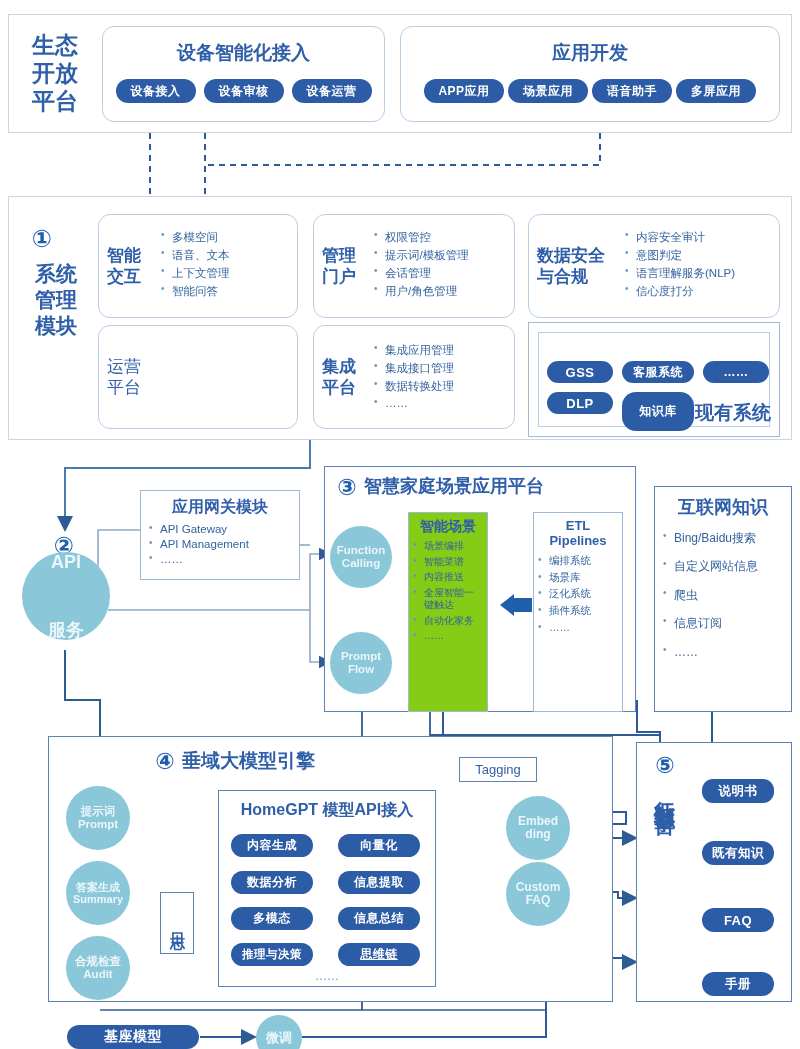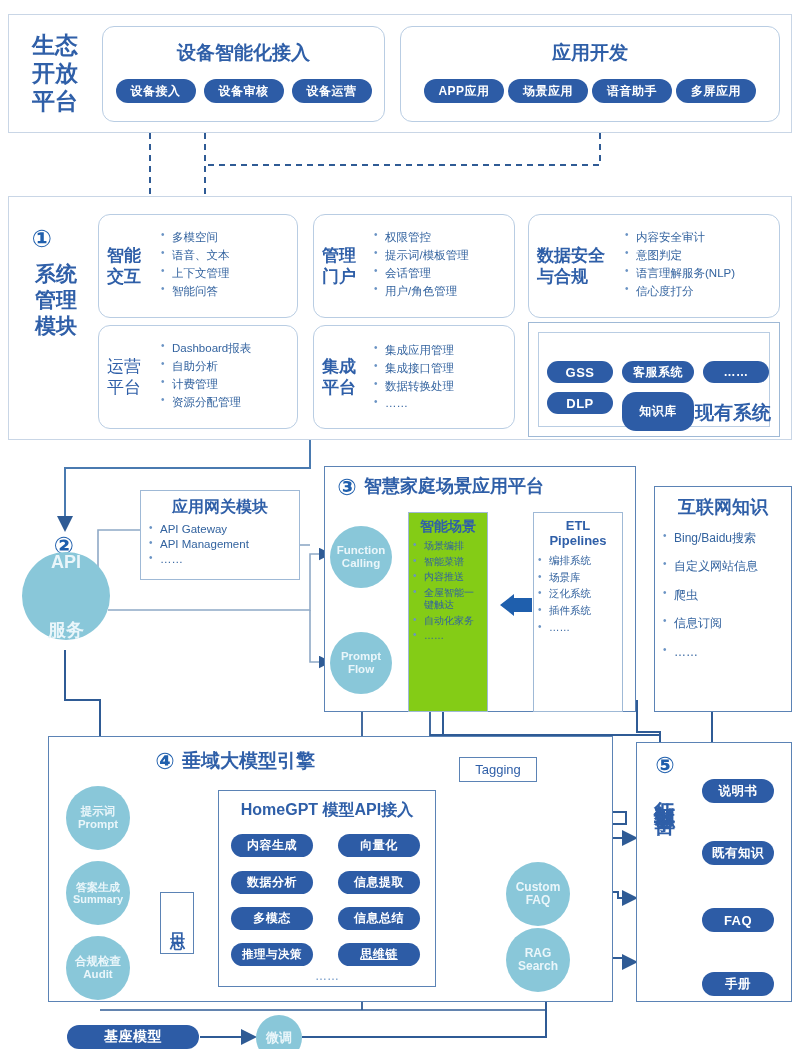--- a/index.html
+++ b/index.html
@@ -194,26 +194,20 @@
       <li>语言理解服务(NLP)</li>
       <li>信心度打分</li>
     </ul>
   </div>
 
   <div class="box card" style="left:98px;top:325px;width:200px;height:104px;display:flex;align-items:center;padding:0 6px 0 8px;">
     <div style="font-size:17px;font-weight:normal;line-height:1.25;color:#2f5fa8;width:44px;flex:none;">
       <div>运营</div>
       <div>平台</div>
     </div>
-    <ul class="bul" style="font-size:11.5px;margin-left:10px;">
-      <li>Dashboard报表</li>
-      <li>自助分析</li>
-      <li>计费管理</li>
-      <li>资源分配管理</li>
-    </ul>
   </div>
 
   <div class="box card" style="left:313px;top:325px;width:202px;height:104px;display:flex;align-items:center;padding:0 6px 0 8px;">
     <div style="font-size:17px;font-weight:bold;line-height:1.25;color:#2f5fa8;width:44px;flex:none;">
       <div>集成</div>
       <div>平台</div>
     </div>
     <ul class="bul" style="font-size:11.5px;margin-left:8px;">
       <li>集成应用管理</li>
       <li>集成接口管理</li>
@@ -333,39 +327,39 @@
   <div class="pill" style="position:absolute;left:231px;top:907px;width:82px;height:23px;font-size:12px;">多模态</div>
   <div class="pill" style="position:absolute;left:338px;top:907px;width:82px;height:23px;font-size:12px;">信息总结</div>
   <div class="pill" style="position:absolute;left:231px;top:943px;width:82px;height:23px;font-size:11.5px;">推理与决策</div>
   <div class="pill" style="position:absolute;left:338px;top:943px;width:82px;height:23px;font-size:12px;text-decoration:underline;">思维链</div>
   <div class="box" style="left:218px;top:969px;width:218px;height:16px;text-align:center;font-size:12px;color:#6a93c4;">……</div>
 
   <div class="box" style="left:459px;top:757px;width:78px;height:25px;border:1.2px solid #5b83b5;background:#fff;display:flex;align-items:center;justify-content:center;">
     <span style="font-size:13px;color:#2f5fa8;">Tagging</span>
   </div>
 
+  <div class="circle" style="left:506px;top:796px;width:64px;height:64px;font-size:12px;">
+    <span>Embed</span>
+    <span>ding</span>
+  </div>
   <div class="circle" style="left:506px;top:862px;width:64px;height:64px;font-size:12px;">
     <span>Custom</span>
     <span>FAQ</span>
   </div>
-  <div class="circle" style="left:506px;top:928px;width:64px;height:64px;font-size:12px;">
-    <span>RAG</span>
-    <span>Search</span>
-  </div>
 
   <div class="pill" style="position:absolute;left:67px;top:1025px;width:132px;height:24px;font-size:14px;">基座模型</div>
   <div class="circle" style="left:256px;top:1015px;width:46px;height:46px;font-size:13px;">
     <span>微调</span>
   </div>
 
   <div class="box" style="left:636px;top:742px;width:156px;height:260px;border:1.2px solid #5b83b5;background:#fff;"></div>
 
   <div class="num" style="left:652px;top:752px;width:26px;height:26px;font-size:23px;background:transparent;color:#1f5fad;">⑤</div>
   <div class="box" style="left:650px;top:784px;width:30px;height:205px;display:flex;align-items:flex-start;justify-content:center;">
     <span class="vtitle" style="font-size:21px;color:#2f5fa8;line-height:1;">行业知识引擎平台</span>
   </div>
 
-  <div class="pill" style="position:absolute;left:702px;top:779px;width:72px;height:24px;font-size:12.5px;">说明书</div>
+  <div class="pill" style="position:absolute;left:702px;top:779px;width:72px;height:24px;font-size:12.5px;border-radius:11px;">说明书</div>
   <div class="pill" style="position:absolute;left:702px;top:841px;width:72px;height:24px;font-size:12.5px;">既有知识</div>
   <div class="pill" style="position:absolute;left:702px;top:908px;width:72px;height:24px;font-size:13px;">FAQ</div>
   <div class="pill" style="position:absolute;left:702px;top:972px;width:72px;height:24px;font-size:12.5px;">手册</div>
 
 </div>
 
 </body></html>

